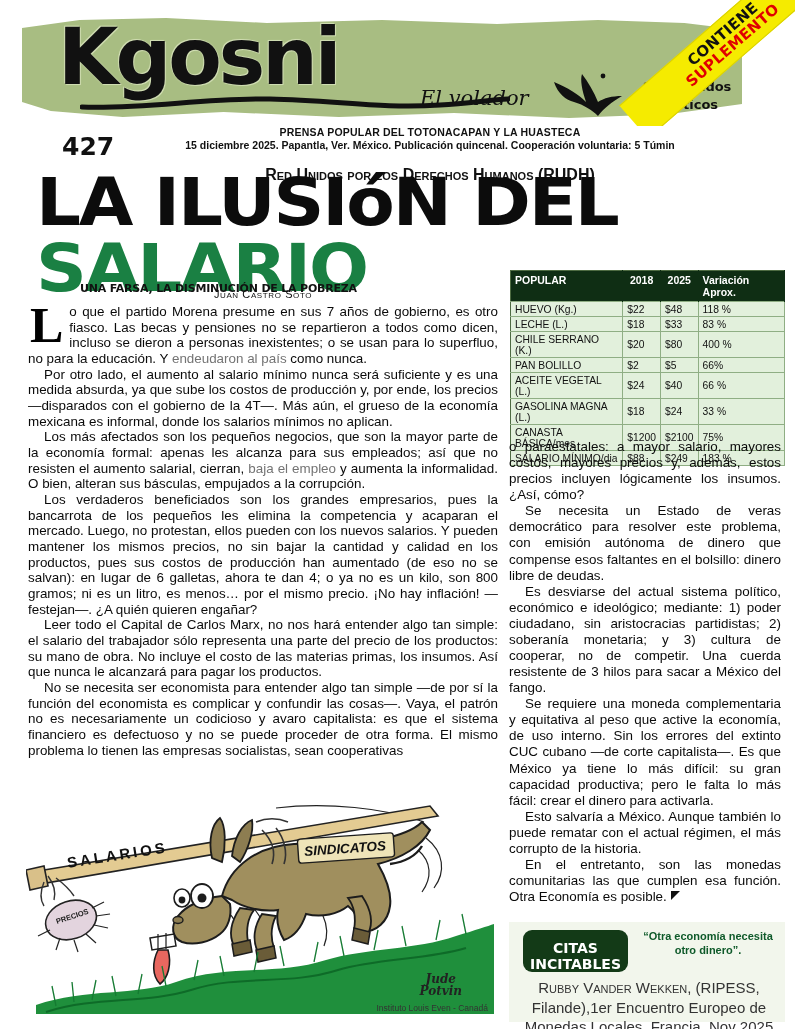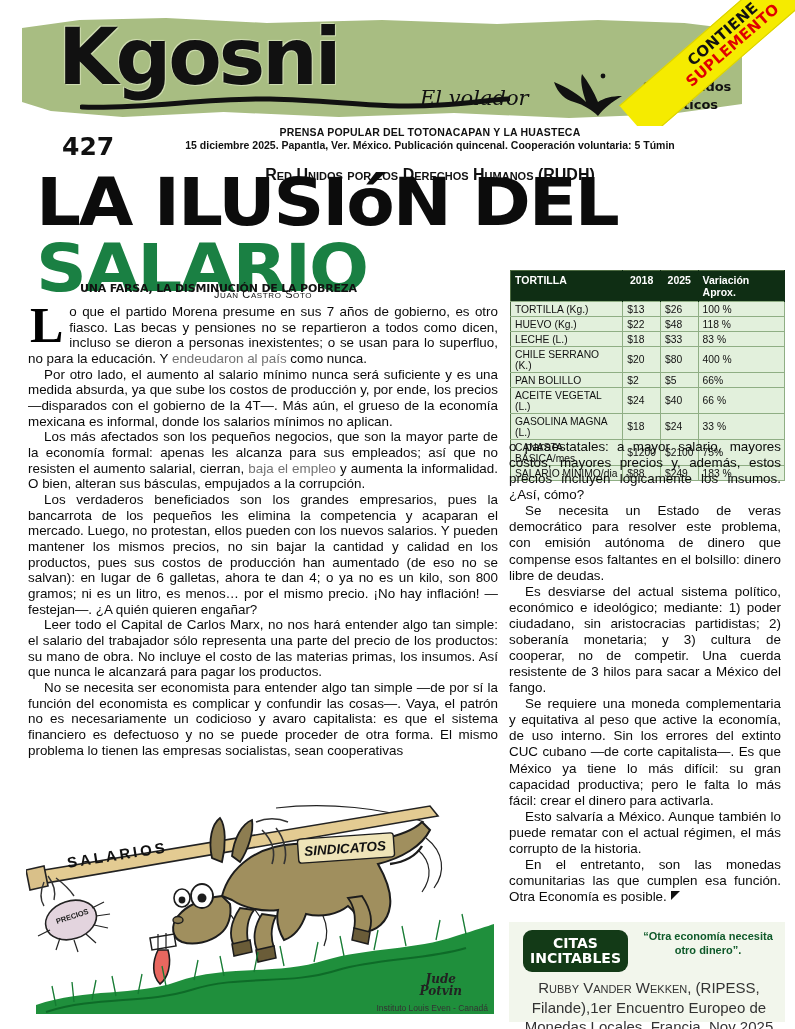--- a/index.html
+++ b/index.html
@@ -154,21 +154,21 @@
   }
 
   
   .quote-box {
     position: absolute; left: 509px; top: 922px; width: 276px; height: 100px;
     background: #f2f6ec; border: 0;
   }
   .quote-badge {
     position: absolute; left: 14px; top: 8px; width: 105px; height: 42px;
     background: #133a17; border-radius: 9px; color: #fff;
-    display: flex; flex-direction: column; align-items: center; justify-content: center;
+    display: flex; flex-direction: column; align-items: center; justify-content: flex-end;
     font-family: "DejaVu Sans", sans-serif; font-weight: bold; font-size: 14px; line-height: 1.1;
   }
   .quote-text {
     position: absolute; left: 126px; top: 8px; width: 146px;
     text-align: center; color: #0f5a2a;
     font-family: "Liberation Sans", sans-serif; font-weight: bold;
     font-size: 11px; line-height: 1.25;
   }
   .quote-attr {
     position: absolute; left: 10px; top: 56px; width: 260px;
@@ -220,33 +220,27 @@
   </div>
 
   <div class="headline-wrap">
     <div class="headline"><span class="hl-black">LA ILUSIóN DEL </span><span class="hl-green">SALARIO</span></div>
     <div class="subhead">UNA FARSA, LA DISMINUCIÓN DE LA POBREZA</div>
   </div>
 
   <table class="price-table">
     <thead>
       <tr>
-        <th>TORTILLA</th>
+        <th>POPULAR</th>
         <th class="num">2018</th>
         <th class="num">2025</th>
         <th>Variación Aprox.</th>
       </tr>
     </thead>
     <tbody>
-      <tr>
-          <td>TORTILLA (Kg.)</td>
-          <td class="v">$13</td>
-          <td class="v">$26</td>
-          <td class="v">100 %</td>
-        </tr>
       <tr>
           <td>HUEVO (Kg.)</td>
           <td class="v">$22</td>
           <td class="v">$48</td>
           <td class="v">118 %</td>
         </tr>
       <tr>
           <td>LECHE (L.)</td>
           <td class="v">$18</td>
           <td class="v">$33</td>

